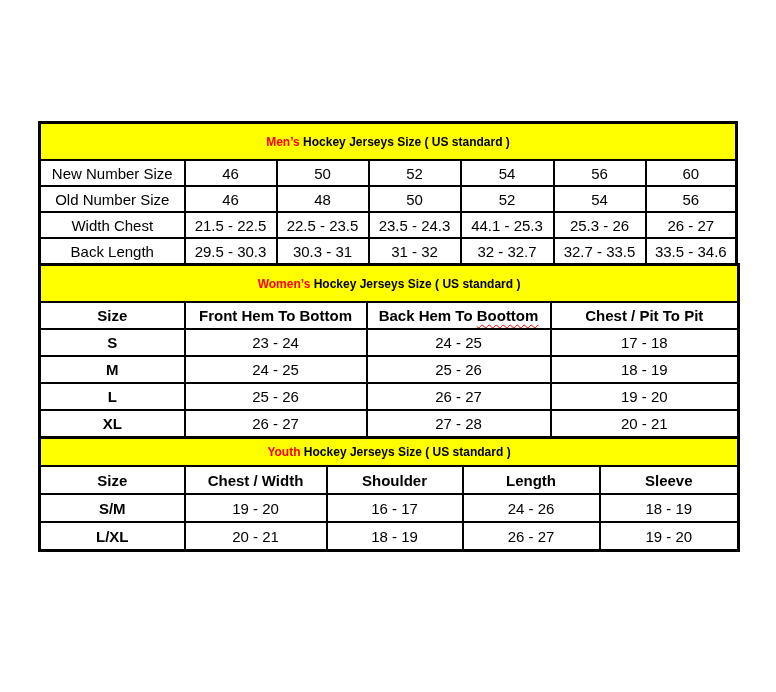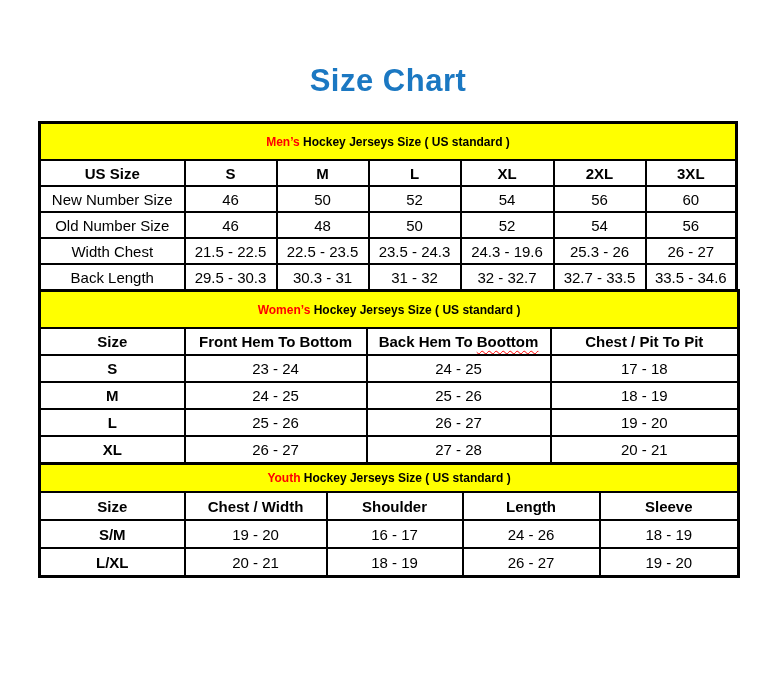--- a/index.html
+++ b/index.html
@@ -42,44 +42,34 @@
     text-decoration-style:wavy;
     text-decoration-color:var(--accent-red);
     text-decoration-thickness:1px;
     text-underline-offset:3px;
   }
 </style>
 </head>
 <body>
 
 <div class="page">
-  <div class="title">Size Chart</div>
   <div class="tables">
       <table>
         <colgroup>
           <col style="width: 145px;">
           <col style="width: 92px;">
           <col style="width: 92px;">
           <col style="width: 92px;">
           <col style="width: 93px;">
           <col style="width: 92px;">
           <col style="width: 91px;">
         </colgroup>
         <tbody>
           <tr class="band">
             <td colspan="7" style="height: 35px;"><span class="hl">Men’s</span><span> Hockey Jerseys Size ( US standard )</span></td>
-          </tr>
-          <tr class="colhead">
-            <td style="height: 24px;">US Size</td>
-            <td style="height: 24px;">S</td>
-            <td style="height: 24px;">M</td>
-            <td style="height: 24px;">L</td>
-            <td style="height: 24px;">XL</td>
-            <td style="height: 24px;">2XL</td>
-            <td style="height: 24px;">3XL</td>
           </tr>
           <tr>
             <td style="height: 24px;">New Number Size</td>
             <td style="height: 24px;">46</td>
             <td style="height: 24px;">50</td>
             <td style="height: 24px;">52</td>
             <td style="height: 24px;">54</td>
             <td style="height: 24px;">56</td>
             <td style="height: 24px;">60</td>
           </tr>
@@ -90,21 +80,21 @@
             <td style="height: 24px;">50</td>
             <td style="height: 24px;">52</td>
             <td style="height: 24px;">54</td>
             <td style="height: 24px;">56</td>
           </tr>
           <tr>
             <td style="height: 24px;">Width Chest</td>
             <td style="height: 24px;">21.5 - 22.5</td>
             <td style="height: 24px;">22.5 - 23.5</td>
             <td style="height: 24px;">23.5 - 24.3</td>
-            <td style="height: 24px;">24.3 - 19.6</td>
+            <td style="height: 24px;">44.1 - 25.3</td>
             <td style="height: 24px; margin-left: 40px;">25.3 - 26</td>
             <td style="height: 24px;">26 - 27</td>
           </tr>
           <tr>
             <td style="height: 24px;">Back Length</td>
             <td style="height: 24px;">29.5 - 30.3</td>
             <td style="height: 24px;">30.3 - 31</td>
             <td style="height: 24px;">31 - 32</td>
             <td style="height: 24px;">32 - 32.7</td>
             <td style="height: 24px;">32.7 - 33.5</td>

